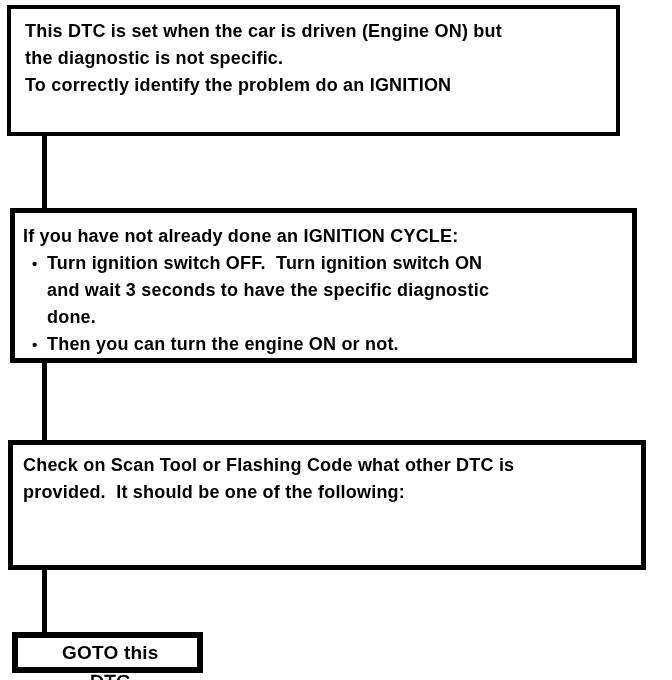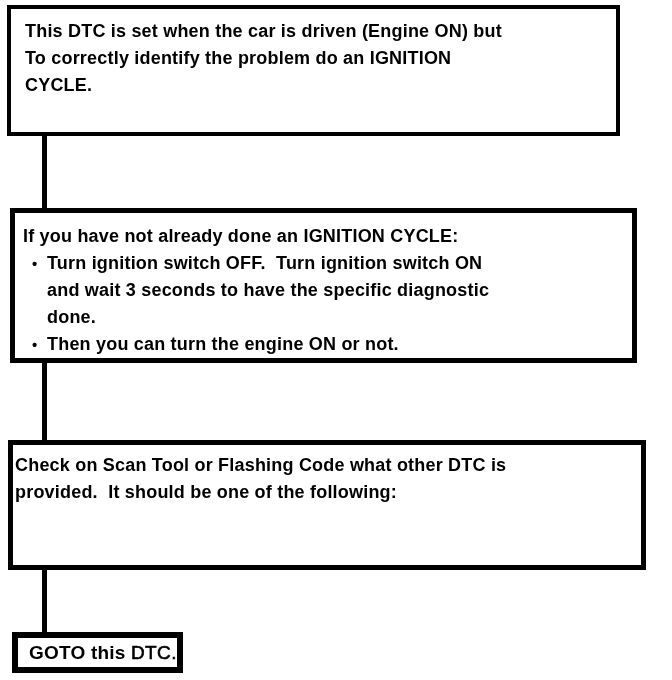--- a/index.html
+++ b/index.html
@@ -45,31 +45,32 @@
   .box2 {
     left: 10px; top: 208px;
     width: 627px; height: 155px;
     border-width: 5px;
     padding: 10px 4px 16px 8px;
   }
   .box3 {
     left: 8px; top: 440px;
     width: 638px; height: 130px;
     border-width: 5px;
-    padding: 7px 4px 0 2px;
+    padding: 7px 4px 0 10px;
   }
   .box4 {
     left: 12px; top: 632px;
-    width: 171px; height: 41px;
+    width: 191px; height: 41px;
     border-width: 6px;
     padding: 0 0 0 11px;
     font-size: 19px;
     line-height: 29px;
     display: flex;
     align-items: center;
+    flex-direction: column;
   }
   .bullet-row { display: flex; }
   .bullet {
     flex: none;
     width: 15px;
     margin-left: 9px;
     font-size: 15px;
     line-height: 27px;
   }
   .bullet-text { flex: 1; }
@@ -85,22 +86,22 @@
 <body>
 
 <div class="canvas">
 
   <div class="connector c1"></div>
   <div class="connector c2"></div>
   <div class="connector c3"></div>
 
   <div class="box box1">
     <div class="line">This DTC is set when the car is driven (Engine ON) but</div>
+    <div class="line">the diagnostic is not specific.</div>
     <div class="line">To correctly identify the problem do an IGNITION</div>
-    <div class="line">CYCLE.</div>
   </div>
 
   <div class="box box2">
     <div class="line">If you have not already done an IGNITION CYCLE:</div>
     <div class="bullet-row">
       <span class="bullet">•</span>
       <div class="bullet-text">
         <div class="line">Turn ignition switch OFF.  Turn ignition switch ON</div>
         <div class="line">and wait 3 seconds to have the specific diagnostic</div>
         <div class="line">done.</div>

